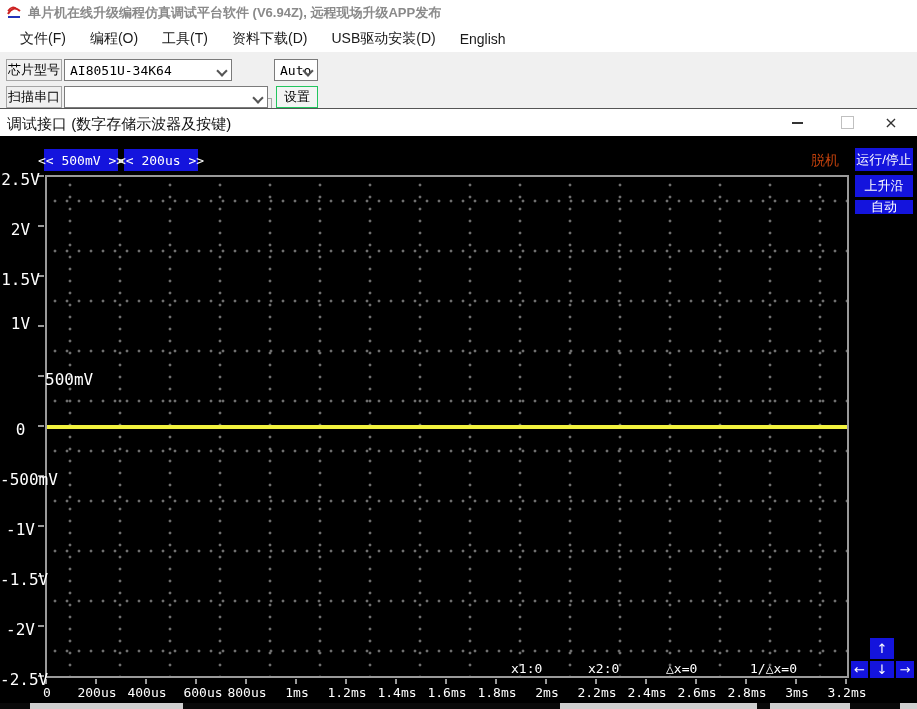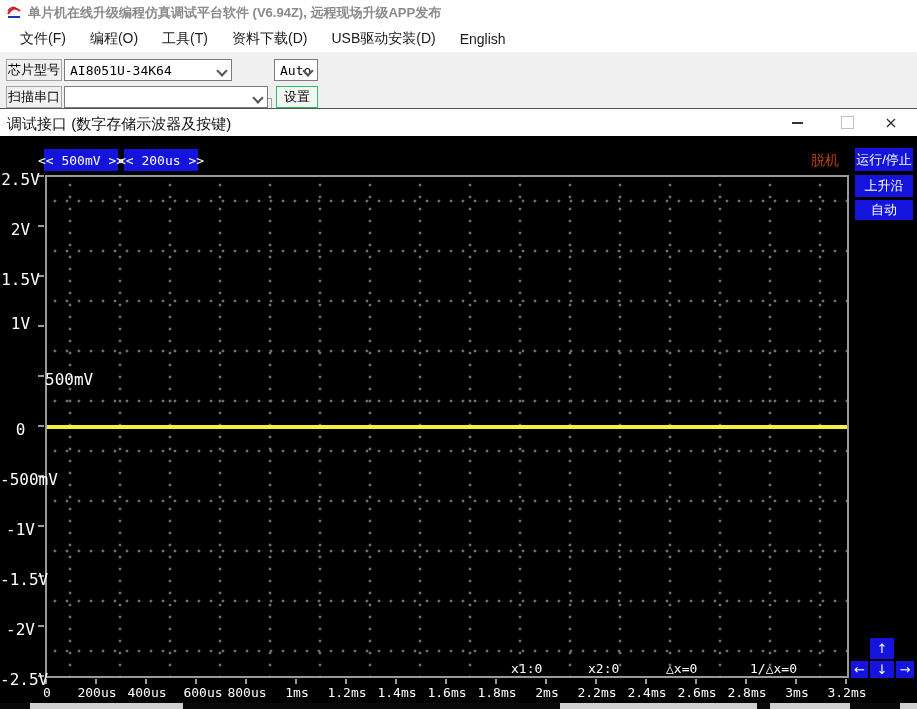--- a/index.html
+++ b/index.html
@@ -143,21 +143,21 @@
       <div class="winbtn" style="left:874px;">
           <span class="closex">×</span>
         </div>
     </div>
 
     <div class="bluebtn scopefont" style="left:44px;top:40px;width:74px;height:22px;">&lt;&lt; 500mV &gt;&gt;</div>
     <div class="bluebtn scopefont" style="left:124px;top:40px;width:74px;height:22px;">&lt;&lt; 200us &gt;&gt;</div>
     <span class="offline">脱机</span>
     <div class="bluebtn" style="left:855px;top:39px;width:58px;height:23px;">运行/停止</div>
     <div class="bluebtn" style="left:855px;top:66px;width:58px;height:22px;">上升沿</div>
-    <div class="bluebtn" style="left:855px;top:91px;width:58px;height:20px;">自动</div>
+    <div class="bluebtn" style="left:855px;top:91px;width:58px;height:14px;">自动</div>
 
     <div class="plot"></div>
     <div class="yticks"></div>
     <div class="xticks"></div>
     <div class="trace"></div>
 
     <div class="ylab scopefont" style="top:61px;">2.5V</div>
     <div class="ylab scopefont" style="top:111px;">2V</div>
     <div class="ylab scopefont" style="top:161px;">1.5V</div>
     <div class="ylab scopefont" style="top:205px;">1V</div>

